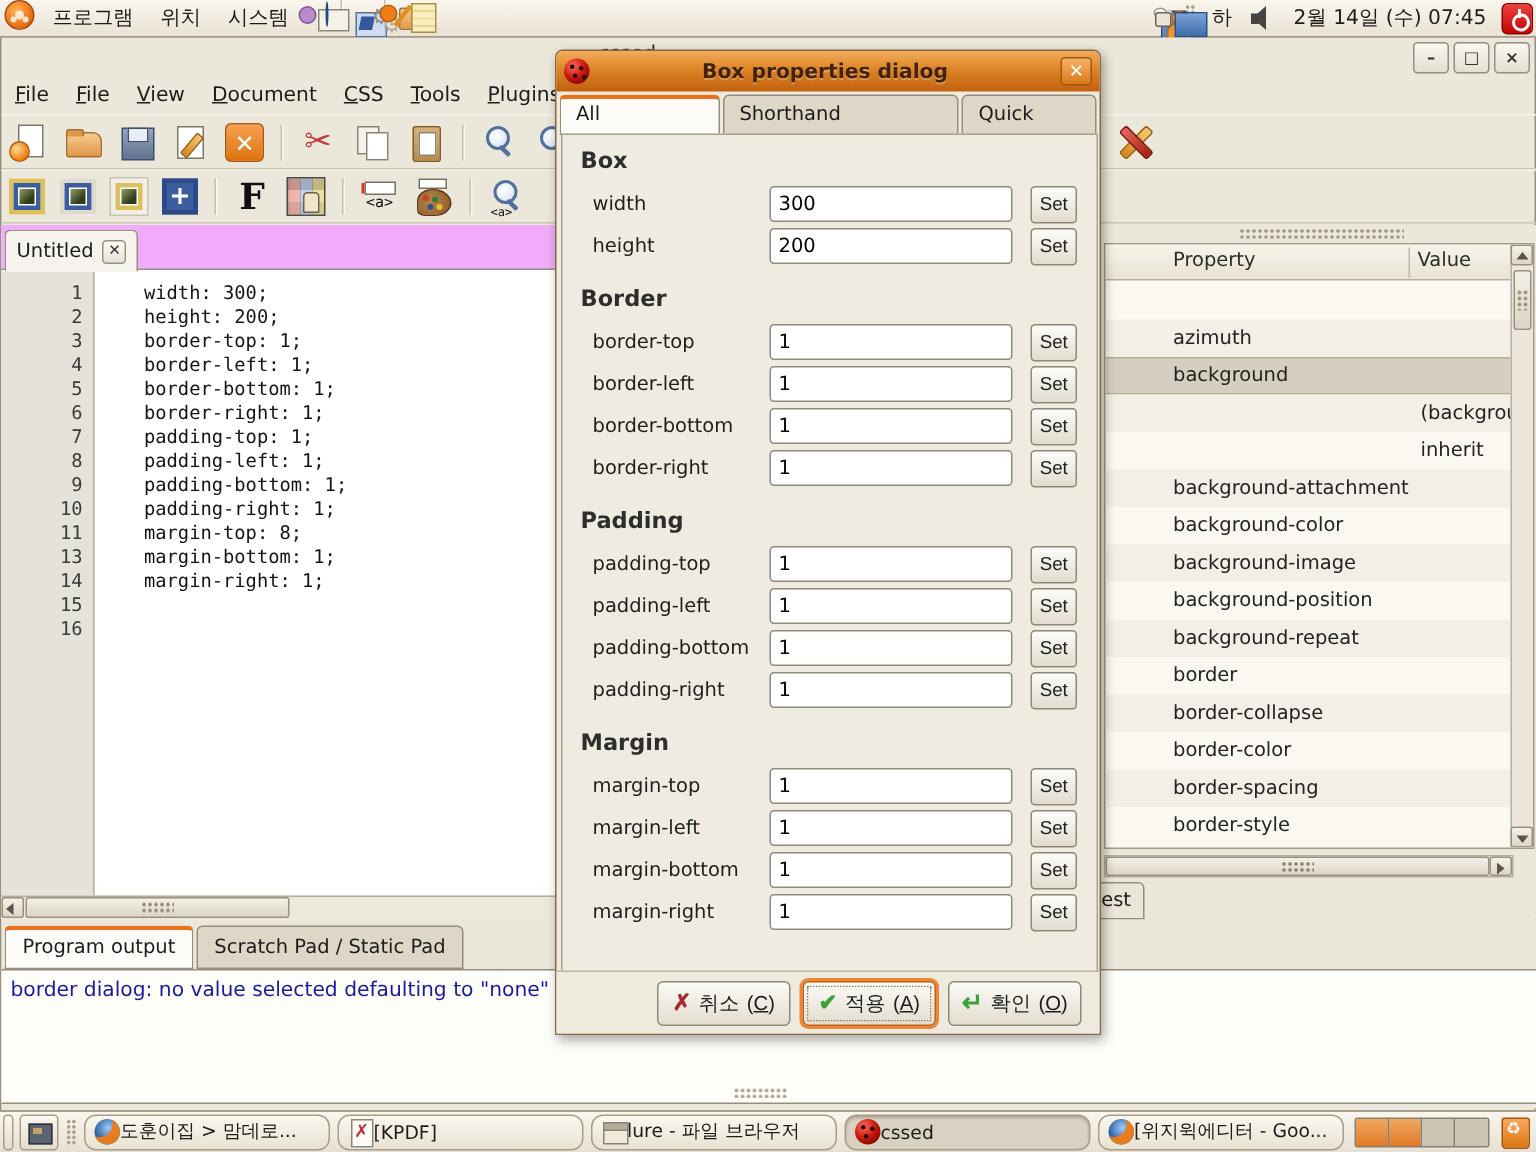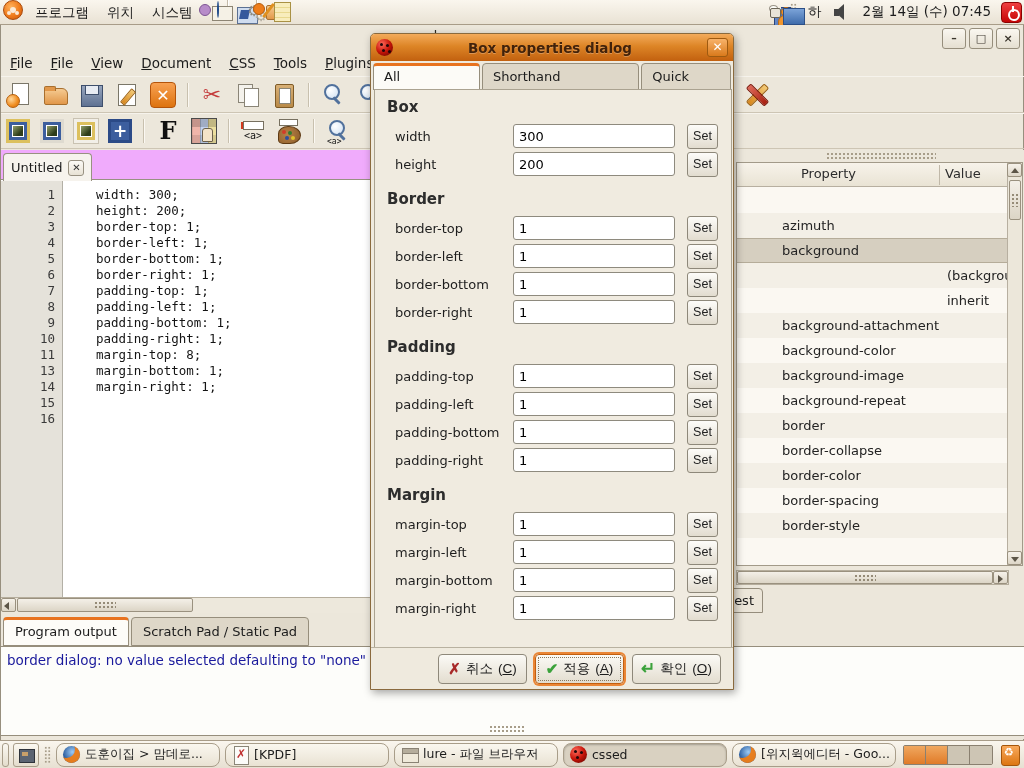--- a/index.html
+++ b/index.html
@@ -140,21 +140,21 @@
   .sb-thumb { position:absolute; background:linear-gradient(#f4f0e8,#dcd5c6); border:1px solid #9a917f; border-radius:2px; }
   .sb-grip { position:absolute; left:50%; top:50%; width:22px; height:8px; transform:translate(-50%,-50%);
     background-image:radial-gradient(#958b77 1px, transparent 1.3px); background-size:4px 4px; }
 
   
   .right-pane { position:absolute; left:733px; top:125px; width:291px; height:463px; background:#ece7db; }
   .pane-grip { position:absolute; left:92px; top:2px; width:110px; height:8px;
     background-image:radial-gradient(#a79d89 1px, transparent 1.3px); background-size:4px 4px; }
   .ptable { position:absolute; left:2px; top:12px; width:287px; height:404px; background:#fbf8f2; border:1px solid #a29a89; overflow:hidden; }
   .pt-header { position:absolute; left:0; top:0; right:15px; height:24px; background:linear-gradient(#f7f3ea,#e9e3d4); border-bottom:1px solid #b7afa0; }
-  .pt-h-prop { position:absolute; left:45px; top:3px; font-size:13px; color:#2c2c2c;margin-left:19px; }
+  .pt-h-prop { position:absolute; left:45px; top:3px; font-size:13px; color:#2c2c2c; }
   .pt-h-val { position:absolute; left:208px; top:3px; font-size:13px; color:#2c2c2c; }
   .pt-h-div { position:absolute; left:202px; top:2px; width:1px; height:20px; background:#c0b8a8; }
   .pt-rows { position:absolute; left:0; top:25px; right:15px; bottom:0; }
   .prow { position:relative; height:25px; font-size:13px; line-height:25px; color:#232323; }
   .prow:nth-child(even) { background:#f3efe6; }
   .prow.sel { background:#d6cfc0; border-top:1px solid #b5ac99; border-bottom:1px solid #b5ac99; line-height:23px; }
   .prow .txt-prop { position:absolute; left:45px; }
   .prow .txt-val { position:absolute; left:210px; white-space:nowrap; }
   .pt-vscroll { position:absolute; right:0; top:0; width:15px; height:100%; background:#ece7da; border-left:1px solid #b7afa0; }
   .rp-hscroll { position:absolute; left:2px; top:420px; width:273px; height:15px; background:#ede8dc; border:1px solid #b5ad9c; }
@@ -200,21 +200,21 @@
   .ic-ok { color:#3ba23b; font-size:17px; }
 
   
   .taskbar { position:absolute; left:0; top:740px; width:1024px; height:28px;
     background:linear-gradient(#faf6ee,#e7e0d2); border-top:1px solid #a89c88; display:flex; align-items:center; }
   .tk-strip { width:7px; height:24px; margin-left:2px; background:linear-gradient(#fbf8f1,#e4ddcd); border:1px solid #a89d89; border-radius:3px; flex:none; }
   .tk-showdesk { width:26px; height:24px; margin-left:4px; background:linear-gradient(#fbf8f1,#e4ddcd); border:1px solid #a89d89; border-radius:3px; position:relative; flex:none; }
   .tk-showdesk::before { content:''; position:absolute; left:5px; top:5px; width:14px; height:12px; background:#5b6472; border:1px solid #2e333b; }
   .tk-showdesk::after { content:''; position:absolute; left:8px; top:8px; width:6px; height:4px; background:#c8a06a; }
   .tk-grip { width:7px; height:18px; margin:0 5px; background-image:radial-gradient(#a79d89 1px, transparent 1.3px); background-size:3.5px 3.5px; flex:none; }
-  .tk-win { width:164px; height:24px; margin-right:5px; background:linear-gradient(#faf7ef,#e9e2d3); border:1px solid #a89d89; border-radius:8px; display:flex; align-items:center; padding:0 6px; gap:5px; flex:none; overflow:hidden; }
+  .tk-win { width:164px; height:24px; margin-right:5px; background:linear-gradient(#faf7ef,#e9e2d3); border:1px solid #a89d89; border-radius:8px; display:flex; align-items:center; padding:0 6px; gap:0; flex:none; overflow:hidden; }
   .tk-win.active { background:#d9d1c1; box-shadow:inset 0 1px 2px rgba(0,0,0,.25); }
   .tk-label { font-size:12.5px; white-space:nowrap; overflow:hidden; }
   .wicon { position:relative; width:17px; height:17px; flex:none; }
   .wi-firefox { border-radius:50%; background:radial-gradient(circle at 55% 35%, #9ecbf5, #2d5fa0 65%, #1c3c6e); box-shadow:inset -5px -5px 0 rgba(238,125,22,.95); }
   .wi-kpdf::before { content:''; position:absolute; left:2px; top:0; width:13px; height:17px; background:#fbfbf8; border:1px solid #8a8577; }
   .wi-kpdf::after { content:'✗'; position:absolute; left:4px; top:1px; color:#c03030; font-size:12px; font-weight:bold; }
   .wi-filemanager::before { content:''; position:absolute; left:1px; top:2px; width:15px; height:13px; background:#efe9da; border:1px solid #8a8274; }
   .wi-filemanager::after { content:''; position:absolute; left:1px; top:2px; width:15px; height:4px; background:#b5ad9c; border:1px solid #8a8274; }
   .wi-cssed { border-radius:50%; background:radial-gradient(circle at 35% 30%, #ff6a5a, #c61408 50%, #5e0400 95%); }
   .wi-cssed::after { content:''; position:absolute; left:4px; top:4px; width:3px; height:3px; border-radius:50%; background:#22080a; box-shadow:6px 1px 0 #22080a, 2px 6px 0 #22080a; }
@@ -366,20 +366,23 @@
             <div class="prow">
               <span class="txt-prop">background-attachment</span>
             </div>
             <div class="prow">
               <span class="txt-prop">background-color</span>
             </div>
             <div class="prow">
               <span class="txt-prop">background-image</span>
             </div>
             <div class="prow">
+              <span class="txt-prop">background-position</span>
+            </div>
+            <div class="prow">
               <span class="txt-prop">background-repeat</span>
             </div>
             <div class="prow">
               <span class="txt-prop">border</span>
             </div>
             <div class="prow">
               <span class="txt-prop">border-collapse</span>
             </div>
             <div class="prow">
               <span class="txt-prop">border-color</span>

